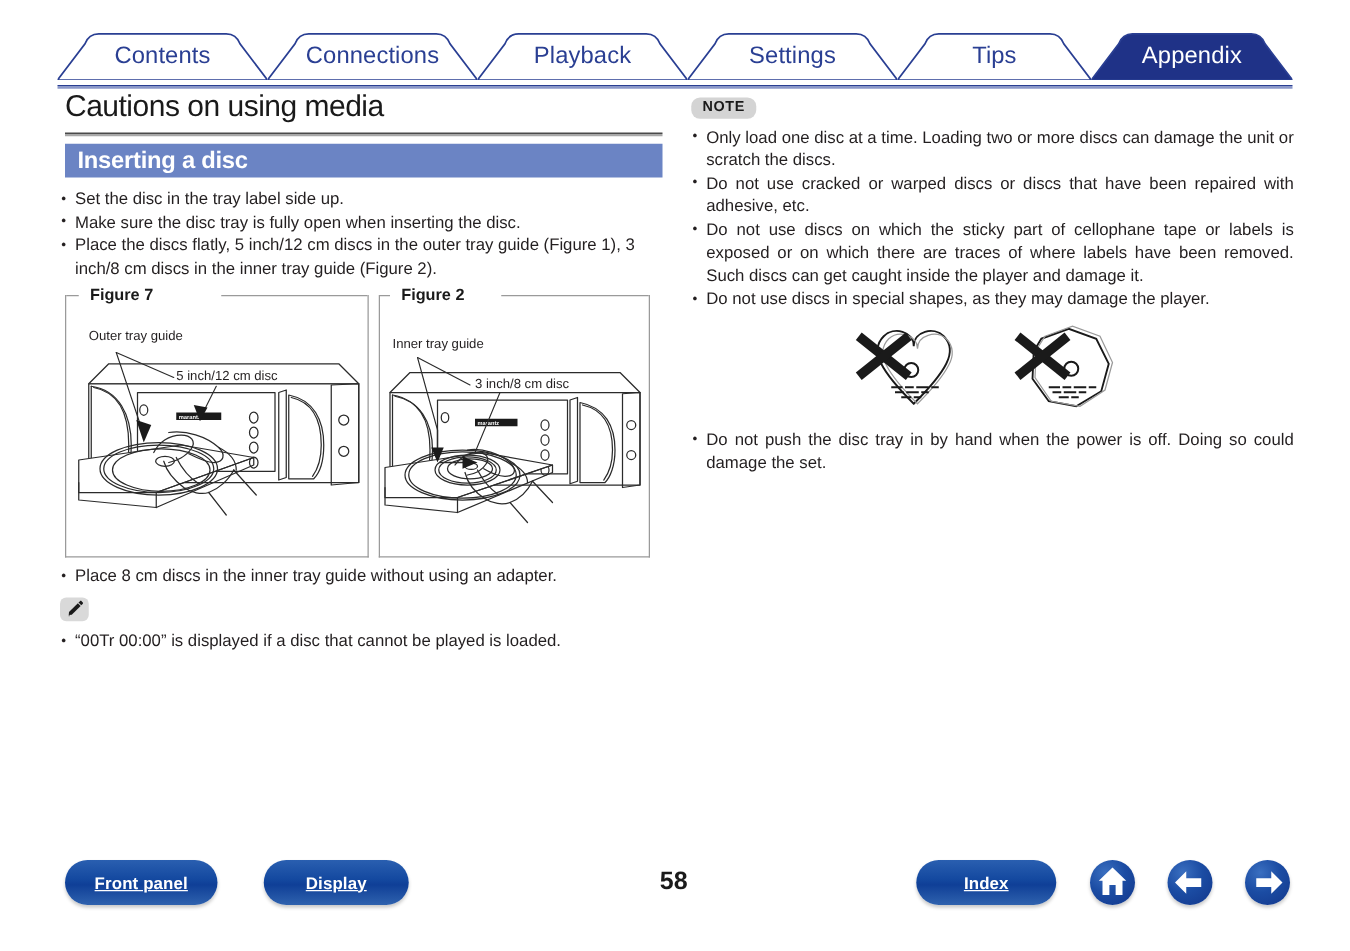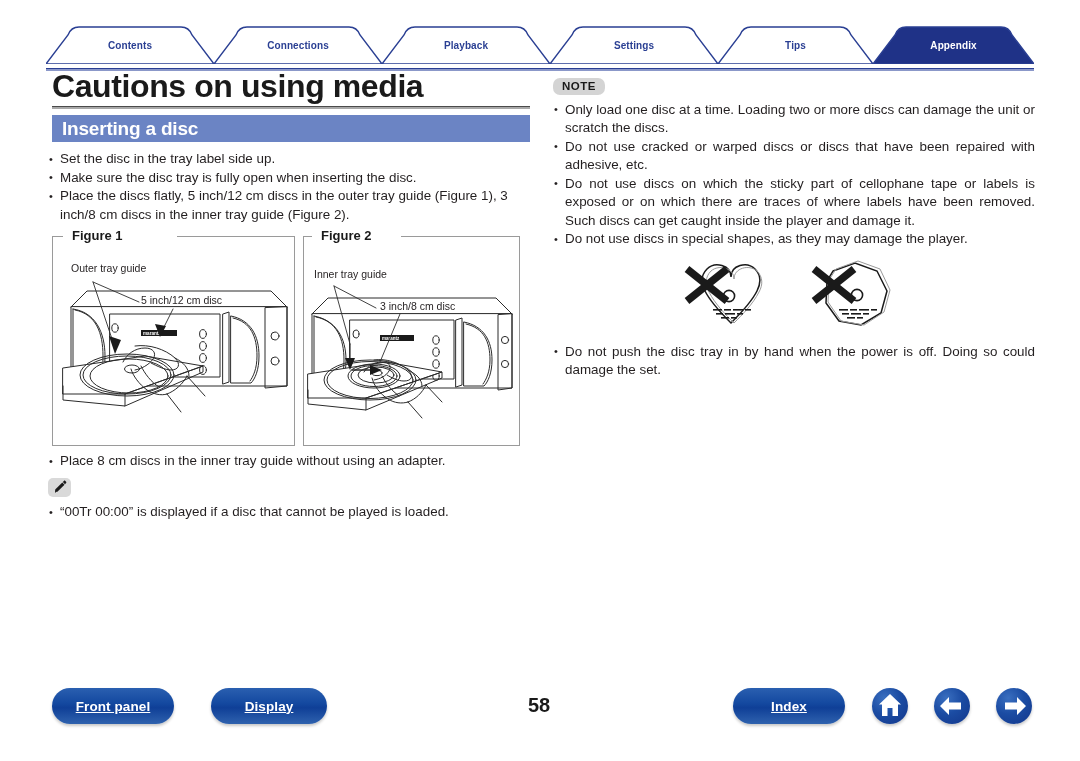--- a/index.html
+++ b/index.html
@@ -18,33 +18,33 @@
   #tabstrip{position:absolute;left:46px;top:0;width:988px;height:46px;}
   .tab{
     position:absolute;top:2px;height:38px;
     display:flex;align-items:center;justify-content:center;
   }
   .tab .tabshape{
     position:absolute;left:0;top:0;width:100%;height:100%;
   }
   .tab .tablabel{
     position:relative;z-index:3;
-    font-size:10px;font-weight:bold;letter-spacing:.1px;
+    font-size:19px;font-weight:normal;letter-spacing:.1px;
     color:#2a3f93;white-space:nowrap;
   }
   .tab.active .tablabel{color:#ffffff;}
   #tabrule{
     position:absolute;left:46px;top:44px;width:988px;height:3px;
     background:linear-gradient(to bottom,#2a3f93 0 1px,#8b98c9 1px 3px);
   }
 
   
   #page-title{
     position:absolute;left:52px;top:70px;width:478px;
-    font-size:32px;font-weight:bold;letter-spacing:-.4px;
+    font-size:24px;font-weight:normal;letter-spacing:-.4px;
     color:#1a1a1a;line-height:32px;
   }
   #title-rule{
     position:absolute;left:52px;top:106px;width:478px;height:3px;
     background:linear-gradient(to bottom,#4a4a4a 0 1px,#a8a8a8 1px 3px);
   }
   #section-bar{
     position:absolute;left:52px;top:115px;width:478px;height:27px;
     background:#6b84c4;
     display:flex;align-items:center;
@@ -186,21 +186,21 @@
     </ul>
 </div>
 
 <div id="figures">
 
   <div class="figbox" id="figbox1" style="left:0;width:243px;">
     <div class="fig-topline">
       <div class="seg-l" style="width:10px;"></div>
       <div class="seg-r" style="width:117px;"></div>
     </div>
-    <div class="figlabel" style="left:14px;">Figure 1</div>
+    <div class="figlabel" style="left:14px;">Figure 7</div>
 
     <svg class="figsvg" width="241" height="208" viewBox="0 0 241 208">
       <g fill="none" stroke="#2b2b2b" stroke-width="1" stroke-linejoin="round" stroke-linecap="round">
 
         <path d="M18 71 L34 55 L218 55 L234 71 Z" fill="#ffffff"></path>
 
         <path d="M18 71 L18 150 L234 150 L234 71 Z" fill="#ffffff"></path>
 
         <path d="M20 73 C 42 76, 52 96, 52 120 C 52 137, 48 146, 44 149"></path>
         <path d="M44 149 L20 149 L20 73"></path>

